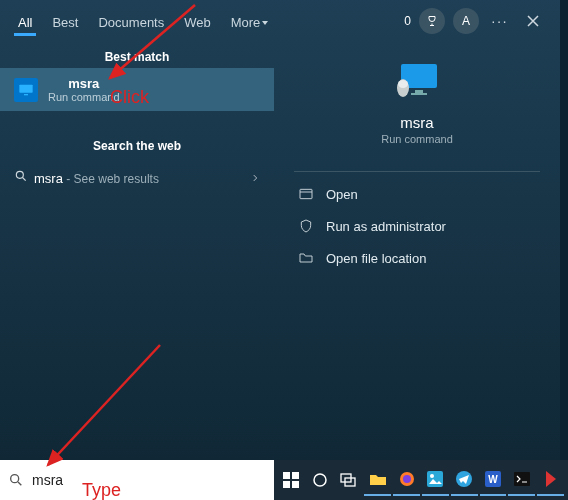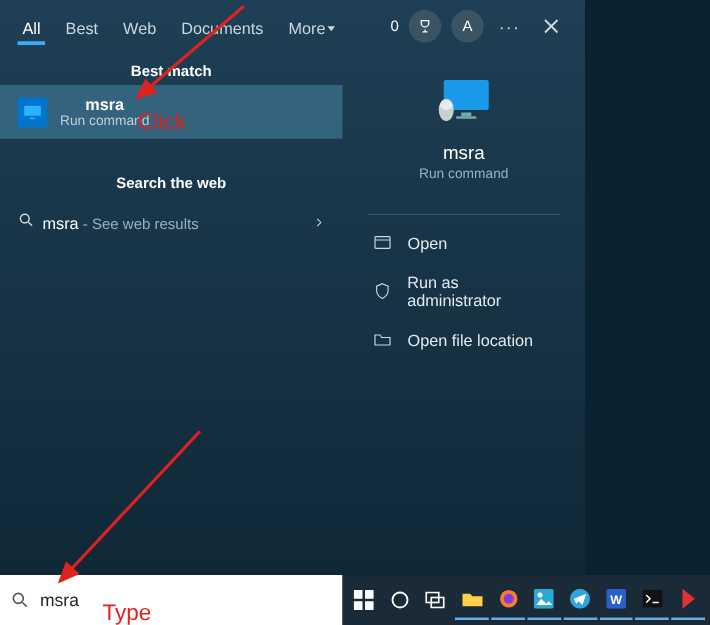--- a/index.html
+++ b/index.html
@@ -1,17 +1,17 @@
 <!DOCTYPE html>
 <html><head>
 <meta charset="utf-8">
 <style>
   * { margin:0; padding:0; box-sizing:border-box; font-family:"Segoe UI",Arial,sans-serif; }
   body { width:568px; height:500px; background:#0b2230; position:relative; overflow:hidden; color:#fff; }
-  .panel { position:absolute; left:0; top:0; width:468px; height:460px; background:linear-gradient(#1e3f55,#102836); }
+  .panel { position:absolute; left:0; top:0; width:560px; height:460px; background:linear-gradient(#1e3f55,#102836); }
   .tabs { display:flex; align-items:center; height:42px; padding:0 8px; position:relative; }
   .tab { font-size:13px; color:#c9d6de; padding:12px 10px 10px; position:relative; cursor:pointer; }
   .tab.active { color:#fff; }
   .tab.active::after { content:""; position:absolute; left:6px; right:6px; bottom:4px; height:3px; background:#3aaaff; }
   .tab .caret { display:inline-block; margin-left:2px; border-left:3px solid transparent; border-right:3px solid transparent; border-top:4px solid #c9d6de; vertical-align:middle; }
   .top-right { margin-left:auto; display:flex; align-items:center; gap:8px; padding-right:6px; }
   .badge-zero { font-size:12px; color:#fff; }
   .circ { width:26px; height:26px; border-radius:50%; background:#3a5464; display:flex; align-items:center; justify-content:center; font-size:12px; color:#fff; }
   .dots { font-size:14px; letter-spacing:1px; color:#cfd8de; padding:0 4px; cursor:pointer;}
   .close { width:26px; height:26px; display:flex; align-items:center; justify-content:center; cursor:pointer; }
@@ -52,22 +52,22 @@
   .anno-label { position:absolute; color:#d22; font-size:18px; font-weight:400; pointer-events:none;}
 </style>
 </head>
 <body>
 
 <div class="panel">
 
   <div class="tabs">
     <div class="tab active">All</div>
     <div class="tab">Best</div>
+    <div class="tab">Documents</div>
     <div class="tab">Web</div>
-    <div class="tab">Documents</div>
     <div class="tab"><span>More</span><span class="caret"></span></div>
     <div class="top-right">
       <span class="badge-zero">0</span>
       <div class="circ">
           <svg width="12" height="12" viewBox="0 0 24 24" fill="none" stroke="#fff" stroke-width="2">
             <path d="M8 21h8M12 17v4M6 3h12v4a6 6 0 01-12 0V3z"></path>
           </svg>
         </div>
       <div class="circ">A</div>
       <div class="dots">···</div>

